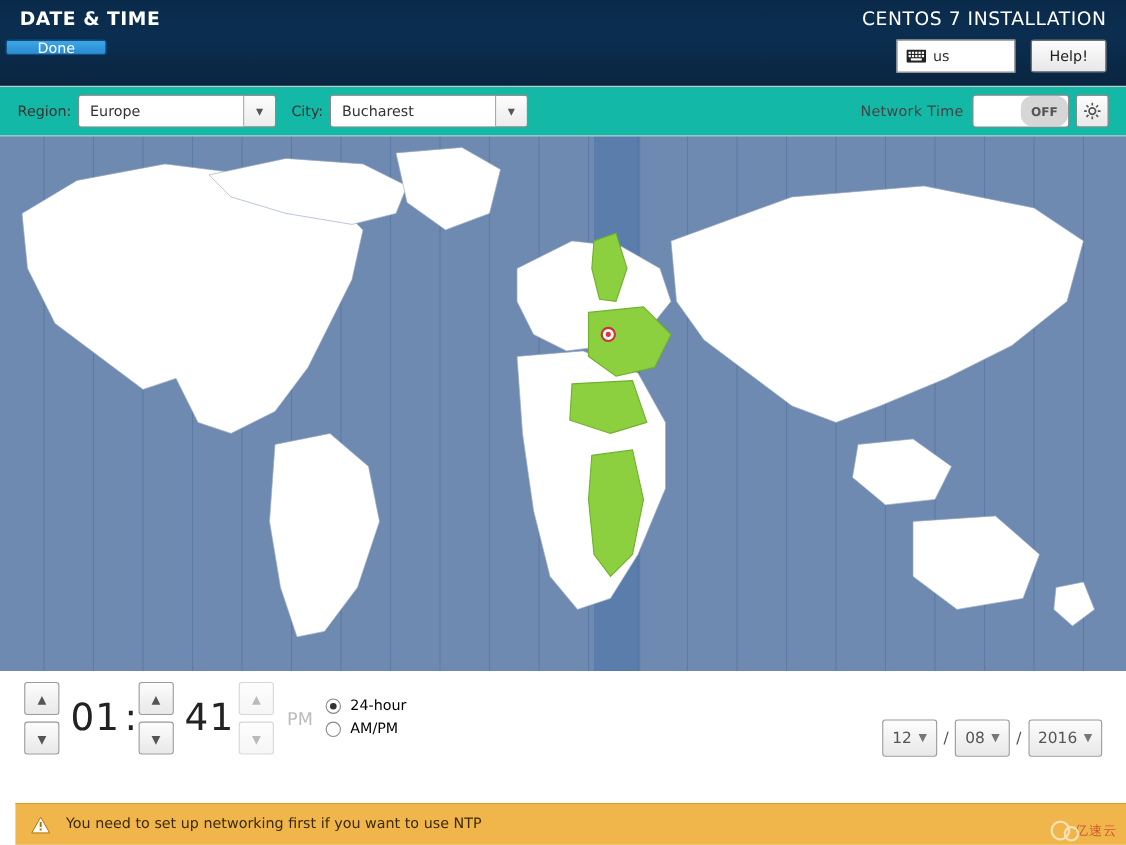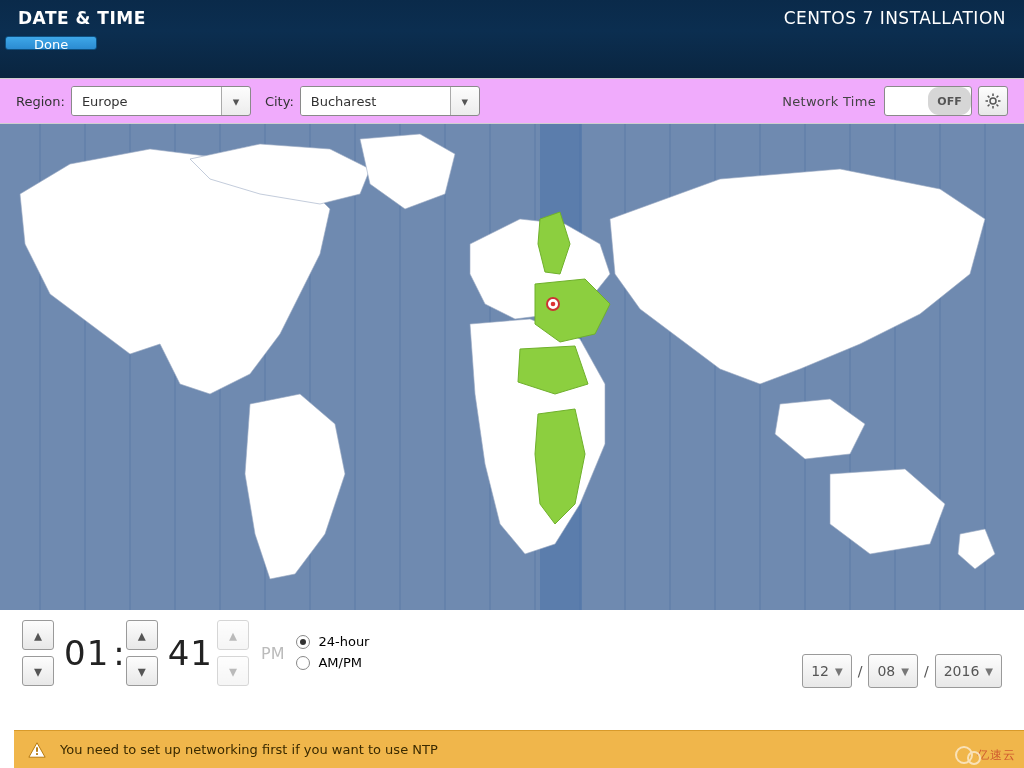--- a/index.html
+++ b/index.html
@@ -29,21 +29,21 @@
 }
 .done-btn {
   position:absolute; left:5px; top:36px;
   background: linear-gradient(#3ea7e8,#2b8bd1);
   border:1px solid #0d4f80; border-radius:3px; color:#fff;
   height:14px; padding:0 28px; font-size:13px; cursor:pointer;
 }
 
 
 .toolbar {
-  height: 46px; background:#f0abfc; border-top:1px solid #cfcfcf; border-bottom:1px solid #cfcfcf;
+  height: 46px; background:#14b8a6; border-top:1px solid #cfcfcf; border-bottom:1px solid #cfcfcf;
   display:flex; align-items:center; padding:0 16px; font-size:13px; color:#333;
 }
 .toolbar label { margin-right:6px; }
 .combo {
   display:flex; height:30px; border:1px solid #8a8a8a; border-radius:3px; overflow:hidden;
   background: linear-gradient(#fdfdfd,#ececec);
 }
 .combo .text { padding:12px 10px; display:flex; align-items:center; min-width:150px; background:#fff; border-right:1px solid #aaa;}
 .combo .arrow { width:28px; display:flex; align-items:center; justify-content:center; color:#555; cursor:pointer;}
 .combo-region .text{ min-width:150px;}
@@ -121,20 +121,42 @@
 .watermark .c::after{content:"";position:absolute;width:10px;height:10px;border:2px solid #fff;border-radius:50%;left:10px;top:3px;}
 </style>
 </head>
 <body>
 
 <div class="header">
   <div class="header-title">DATE &amp; TIME</div>
   <button class="done-btn">Done</button>
   <div class="header-right">
     <div class="inst">CENTOS 7 INSTALLATION</div>
+  </div>
+  <div class="header-row2">
+    <div class="kbd-box">
+      <svg width="18" height="12" viewBox="0 0 18 12">
+        <rect x="0" y="0" width="18" height="12" rx="1" fill="#222"></rect>
+        <g fill="#fff">
+          <rect x="2" y="2" width="2" height="2"></rect>
+            <rect x="5" y="2" width="2" height="2"></rect>
+            <rect x="8" y="2" width="2" height="2"></rect>
+            <rect x="11" y="2" width="2" height="2"></rect>
+            <rect x="14" y="2" width="2" height="2"></rect>
+          <rect x="2" y="5" width="2" height="2"></rect>
+            <rect x="5" y="5" width="2" height="2"></rect>
+            <rect x="8" y="5" width="2" height="2"></rect>
+            <rect x="11" y="5" width="2" height="2"></rect>
+            <rect x="14" y="5" width="2" height="2"></rect>
+          <rect x="4" y="8" width="10" height="2"></rect>
+        </g>
+      </svg>
+      <span>us</span>
+    </div>
+    <button class="help-btn">Help!</button>
   </div>
 </div>
 
 <div class="toolbar">
   <label>Region:</label>
   <div class="combo combo-region">
     <div class="text">Europe</div>
     <div class="arrow">▾</div>
   </div>
   <div style="width:14px"></div>

